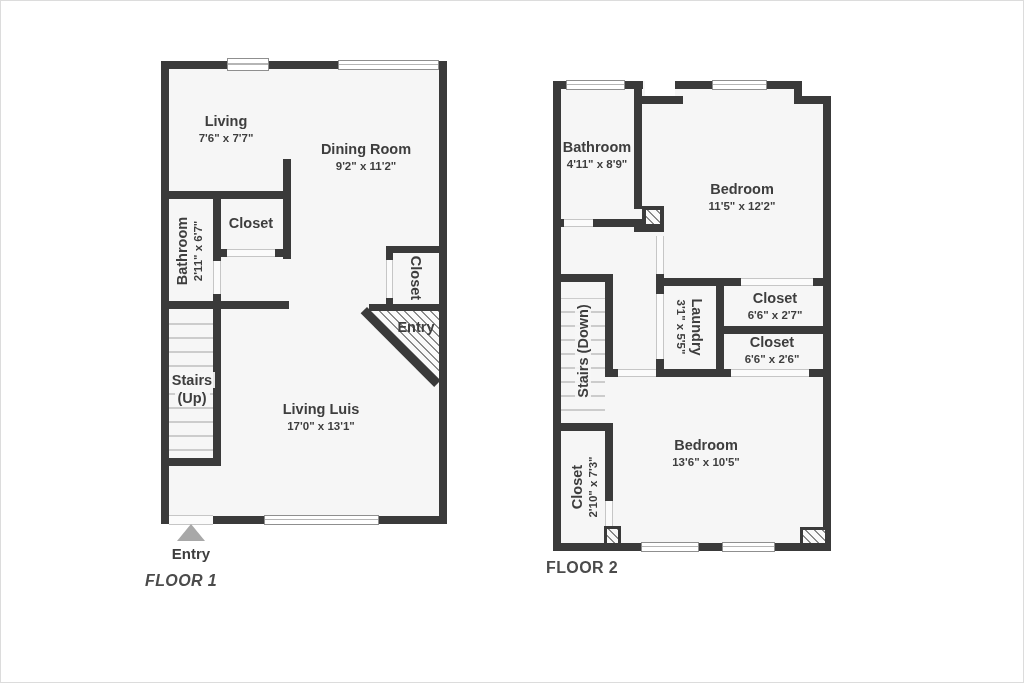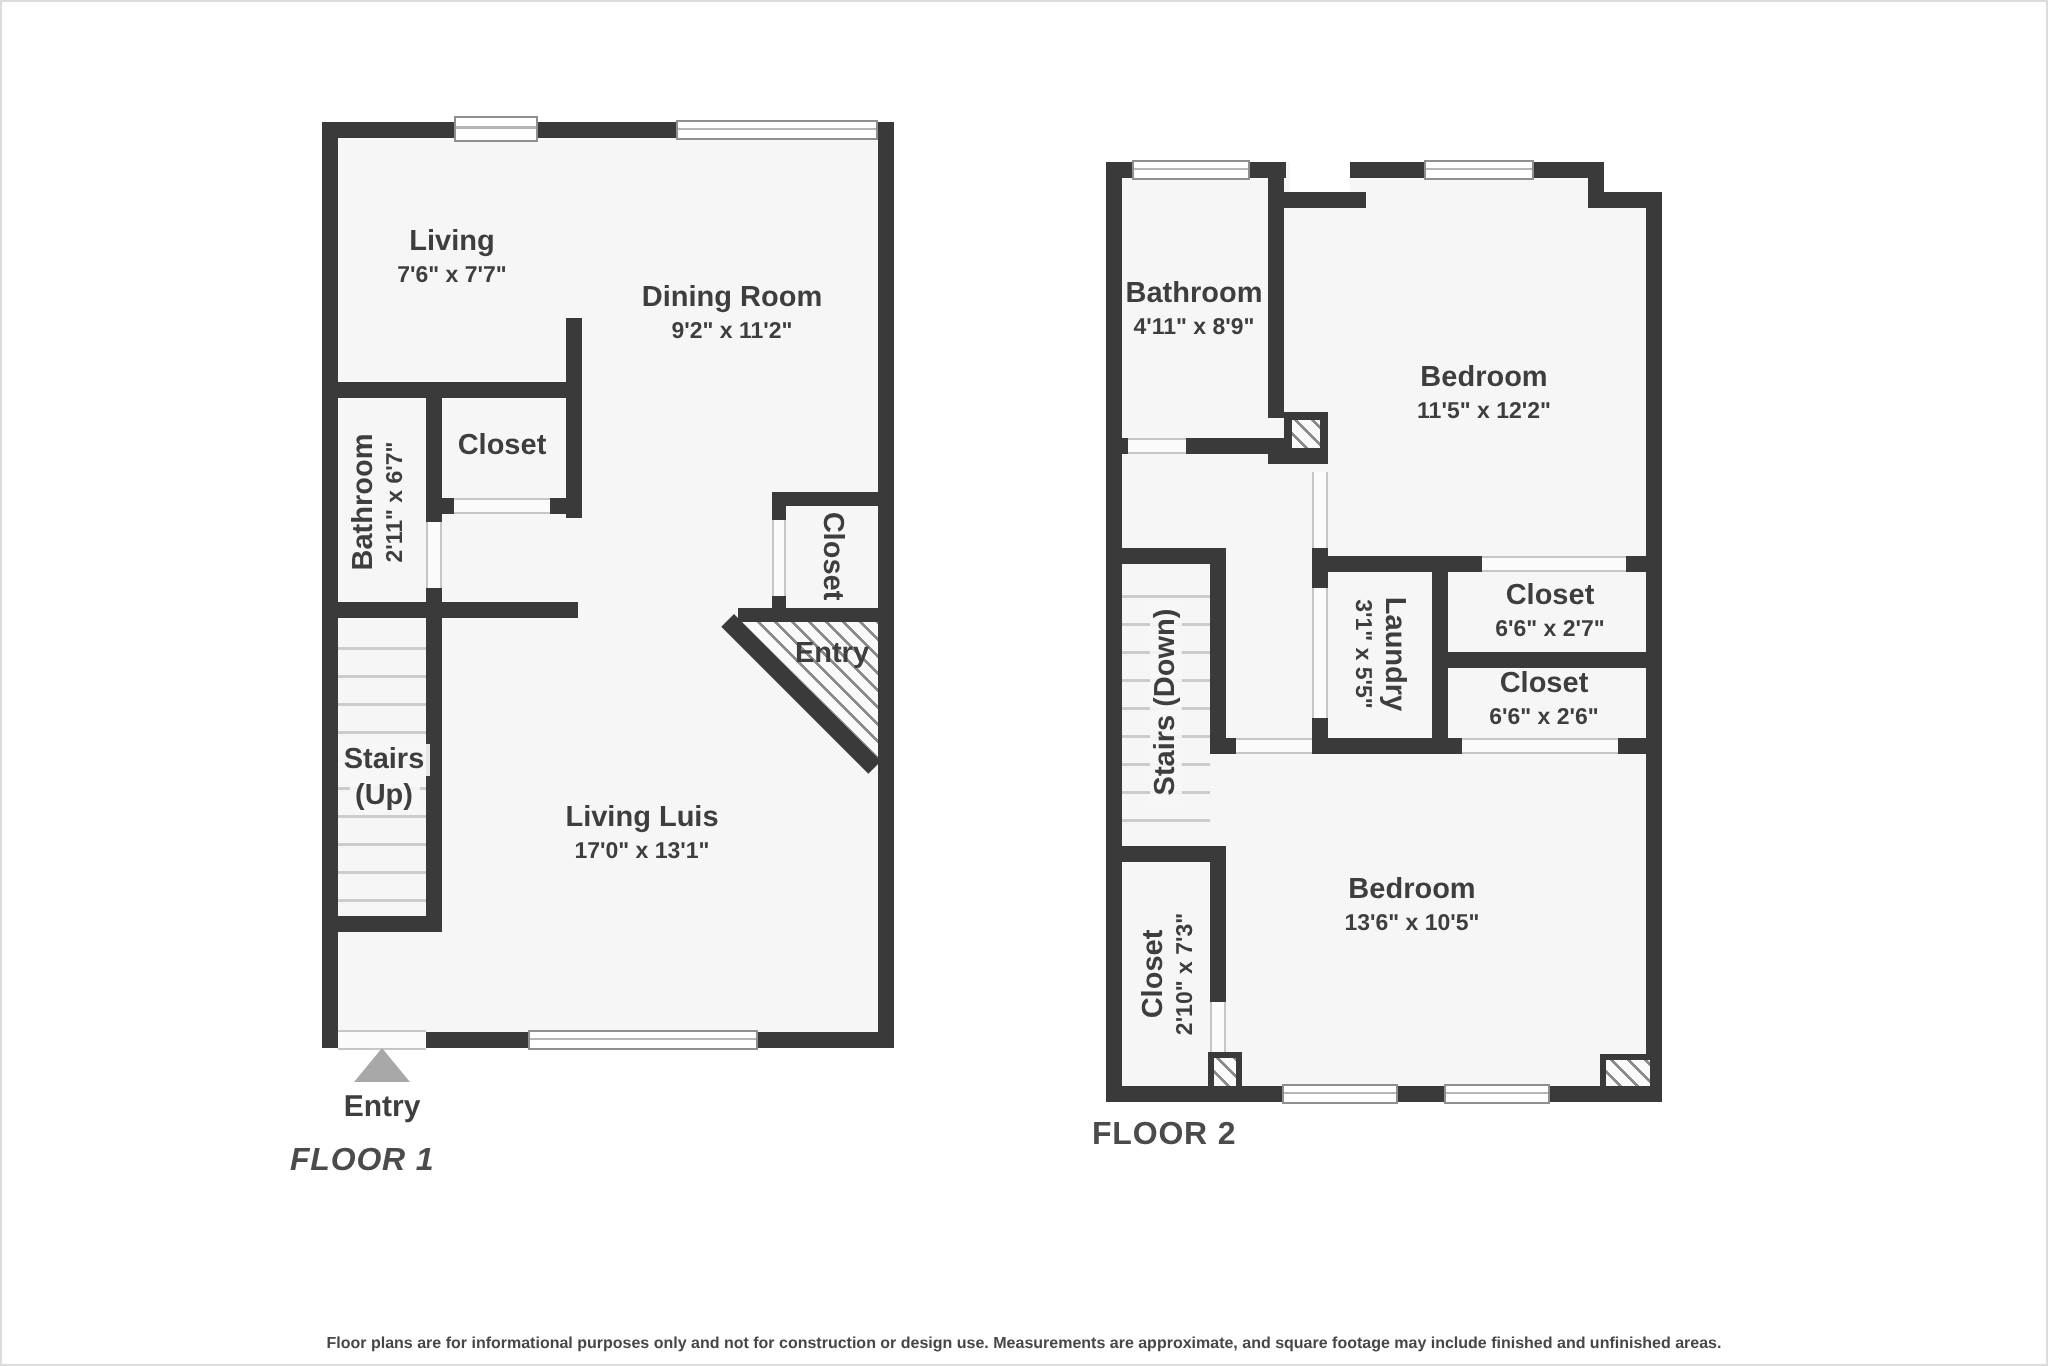--- a/index.html
+++ b/index.html
@@ -200,14 +200,13 @@
         <div class="rdims">2'10" x 7'3"</div>
       </div>
     </div>
     <div class="lbl" style="left:640px;top:436px;width:130px;">
       <div class="rname">Bedroom</div>
       <div class="rdims">13'6" x 10'5"</div>
     </div>
     <div class="floortag" style="left:545px;top:558px;">FLOOR 2</div>
   </div>
 
-  <div class="disclaimer">Floor plans are for informational purposes only and not for construction or design use. Measurements are approximate, and square footage may include finished and unfinished areas.</div>
 </div>
 
 </body></html>

